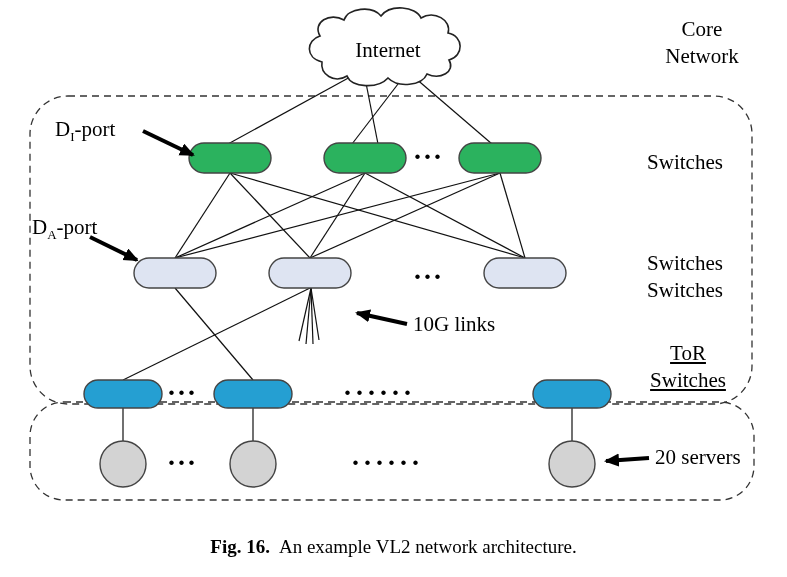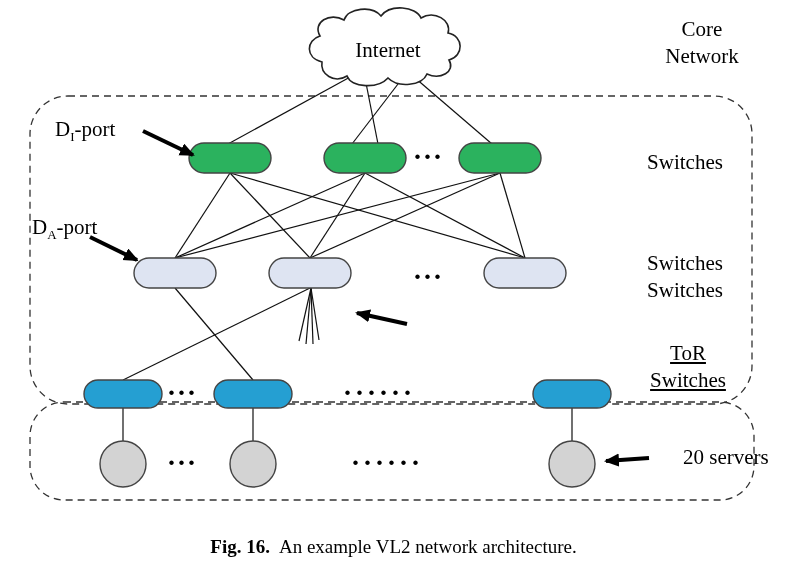--- a/index.html
+++ b/index.html
@@ -126,30 +126,31 @@
   <div class="lbl center" style="left:622px;top:250px;width:126px;">
     <span>Switches</span><br>
     <span>Switches</span>
   </div>
 
   <div class="lbl center" style="left:628px;top:340px;width:120px;text-decoration:underline;">
     <span>ToR</span><br>
     <span>Switches</span>
   </div>
 
-  <div class="lbl" style="left:655px;top:444px;margin-left:28px;">20 servers</div>
+  <div class="lbl" style="left:655px;top:444px;">20 servers</div>
 
   <div class="lbl" style="left:55px;top:116px;">
     <span>D</span><sub>I</sub><span>-port</span>
   </div>
 
   <div class="lbl" style="left:32px;top:214px;">
     <span>D</span><sub>A</sub><span>-port</span>
   </div>
 
+  <div class="lbl" style="left:413px;top:311px;">10G links</div>
 
   <div class="dots" style="left:414px;top:136px;">...</div>
   <div class="dots" style="left:414px;top:256px;">...</div>
   <div class="dots" style="left:168px;top:372px;">...</div>
   <div class="dots long" style="left:344px;top:372px;">......</div>
   <div class="dots" style="left:168px;top:442px;">...</div>
   <div class="dots long" style="left:352px;top:442px;">......</div>
 
   <div class="caption">
     <span class="cap-label">Fig. 16.</span><span>An example VL2 network architecture.</span>

